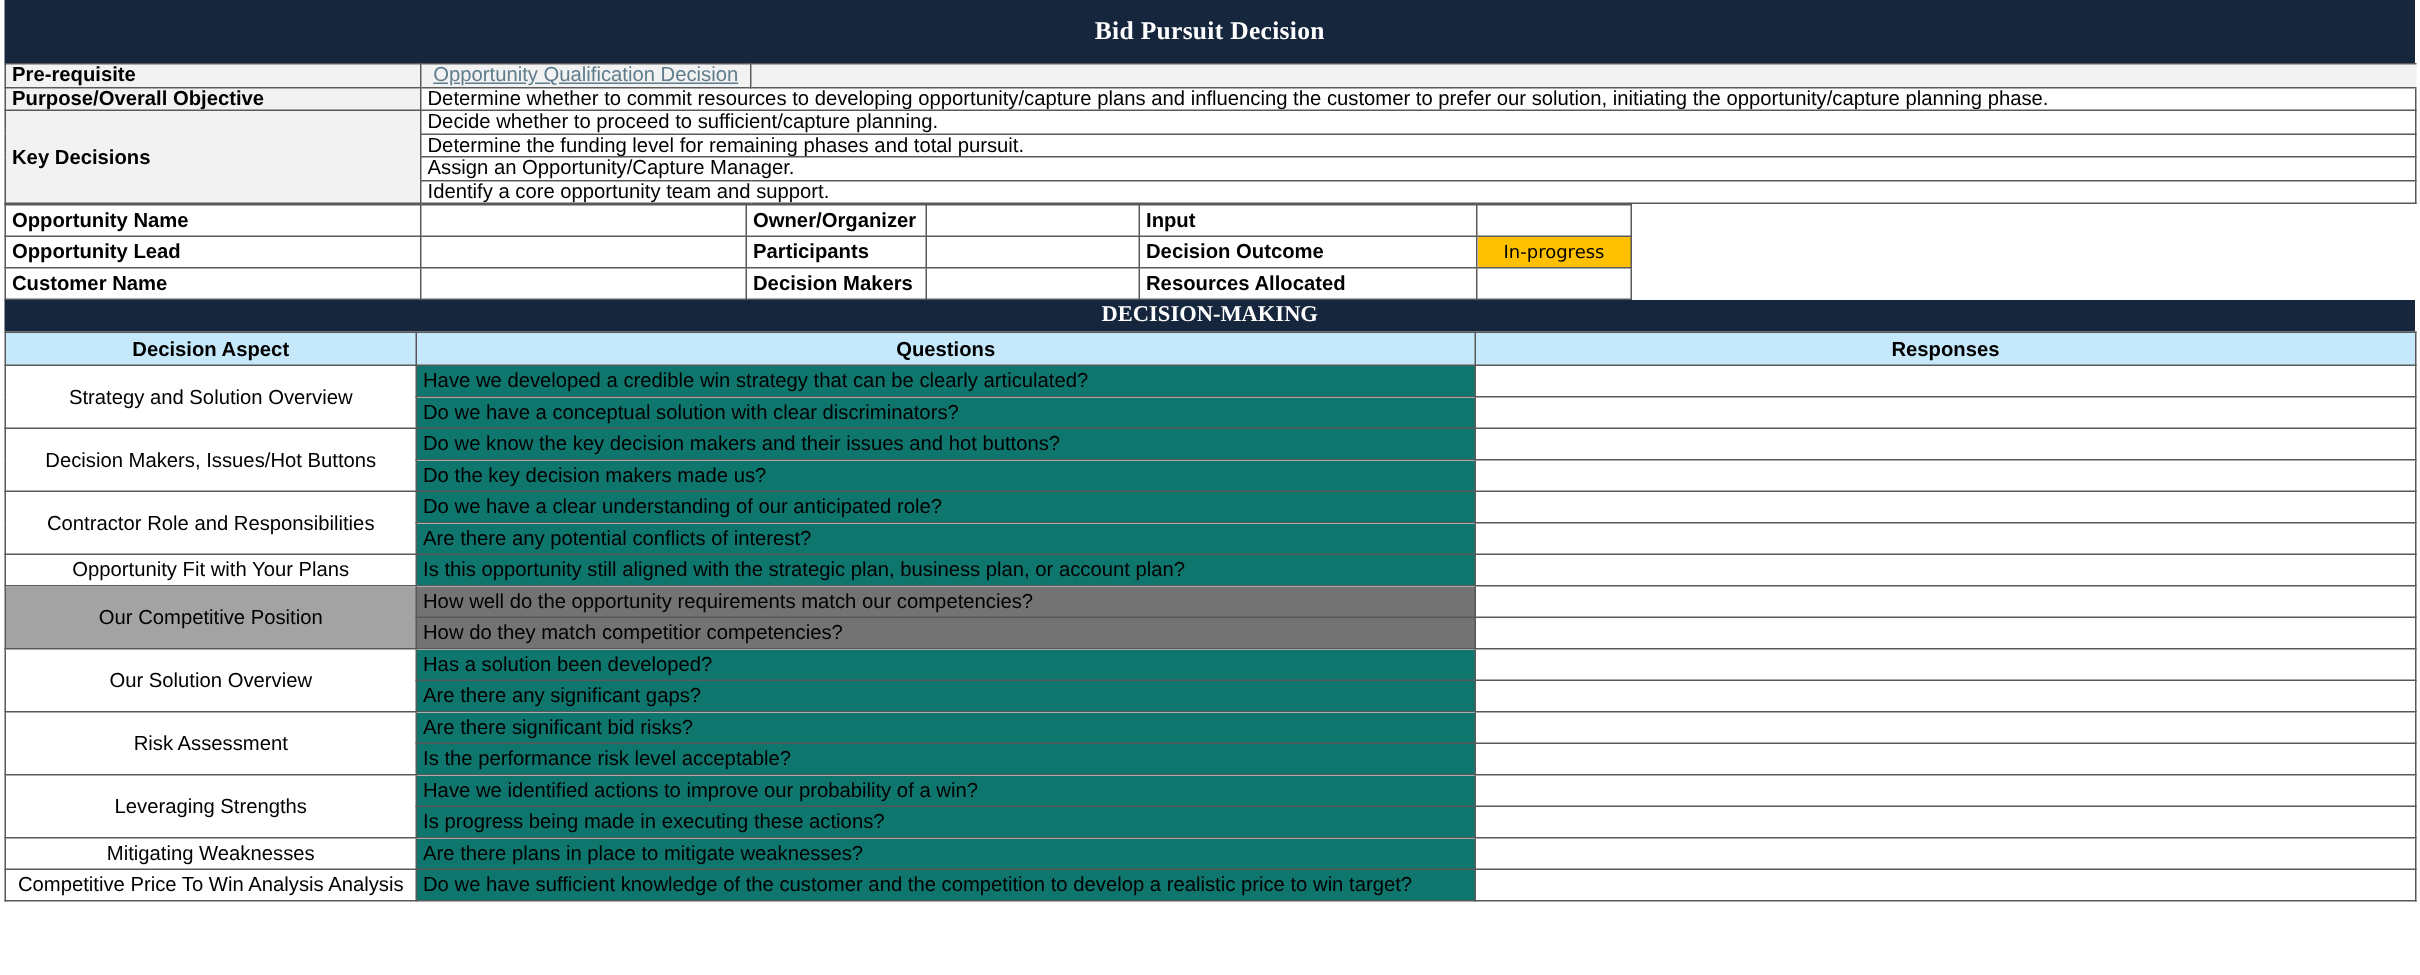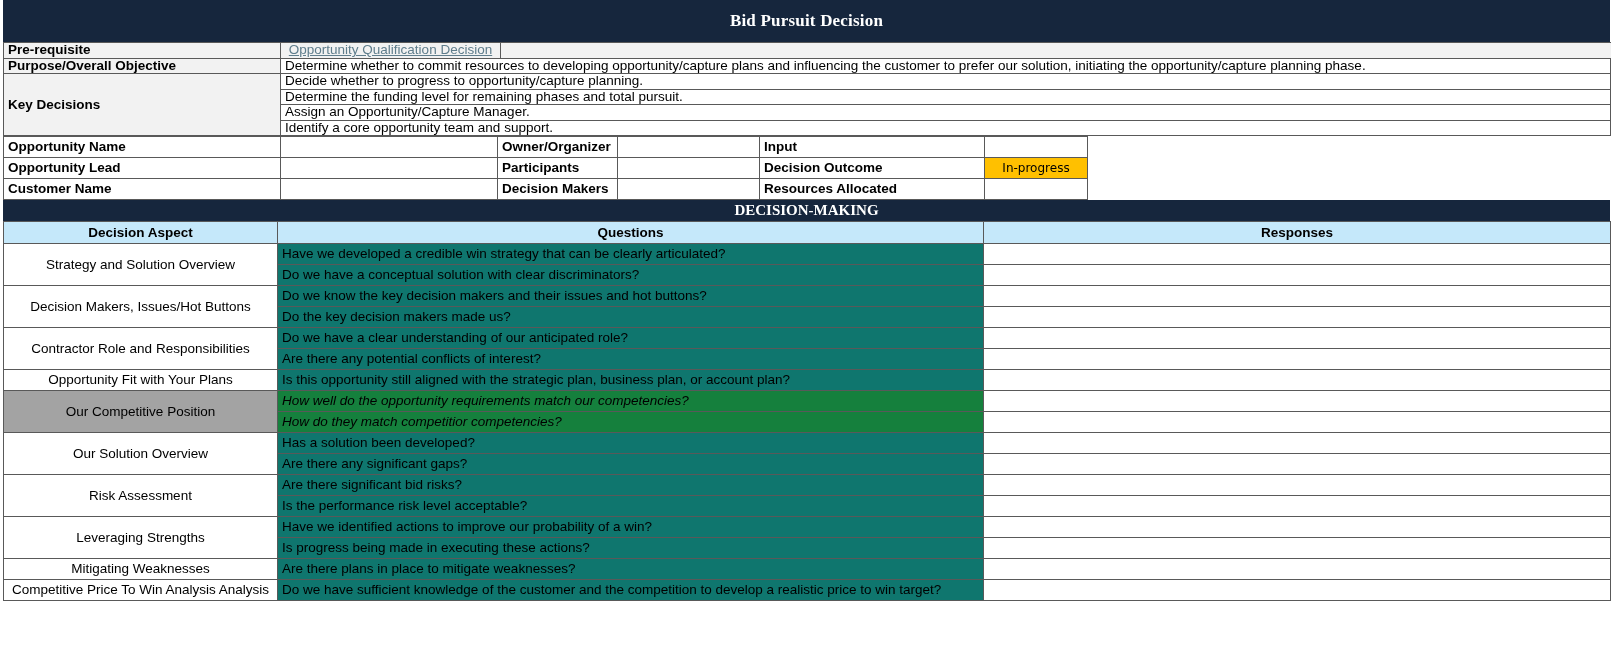--- a/index.html
+++ b/index.html
@@ -102,21 +102,21 @@
     vertical-align:middle;
     margin-top:28px;
   }
   .aspect.shaded{background:#a3a3a3;}
   .question{
     font-size:13.5px;
     text-align:left;
     height:20px;
     background:#0f766e;
   }
-  .question.shaded{background:#15803d;font-style:italic;}
+  .question.shaded{background:#737373;}
   .response{background:#ffffff;}
 </style>
 </head>
 <body>
 
 <div class="sheet">
 
   <div class="title-bar">Bid Pursuit Decision</div>
 
   <table class="top-table">
@@ -132,21 +132,21 @@
           <span class="xlink">Opportunity Qualification Decision</span>
         </td>
         <td class="prereq-blank"></td>
       </tr>
       <tr>
         <td class="lbl">Purpose/Overall Objective</td>
         <td class="txt" colspan="2">Determine whether to commit resources to developing opportunity/capture plans and influencing the customer to prefer our solution, initiating the opportunity/capture planning phase.</td>
       </tr>
       <tr>
         <td class="lbl" rowspan="4">Key Decisions</td>
-        <td class="txt" colspan="2">Decide whether to progress to opportunity/capture planning.</td>
+        <td class="txt" colspan="2">Decide whether to proceed to sufficient/capture planning.</td>
       </tr>
       <tr>
         <td class="txt" colspan="2">Determine the funding level for remaining phases and total pursuit.</td>
       </tr>
       <tr>
         <td class="txt" colspan="2">Assign an Opportunity/Capture Manager.</td>
       </tr>
       <tr>
         <td class="txt" colspan="2">Identify a core opportunity team and support.</td>
       </tr>

